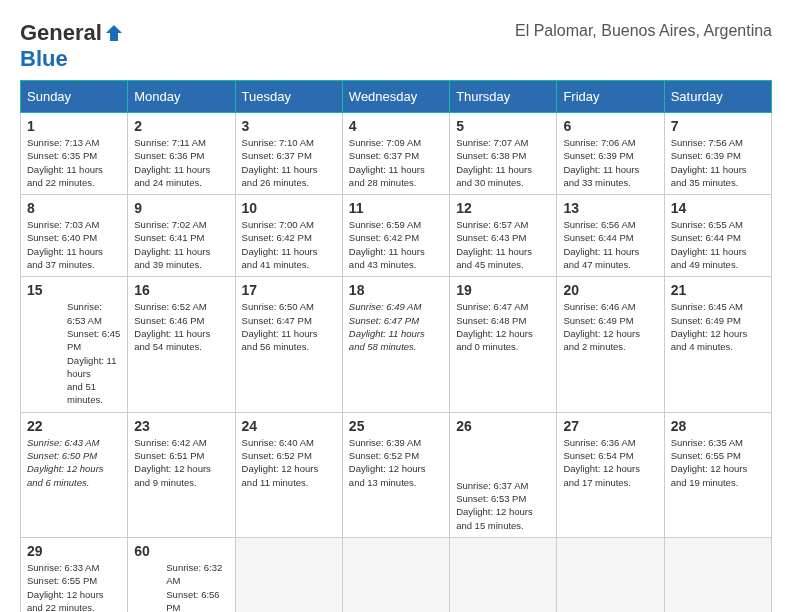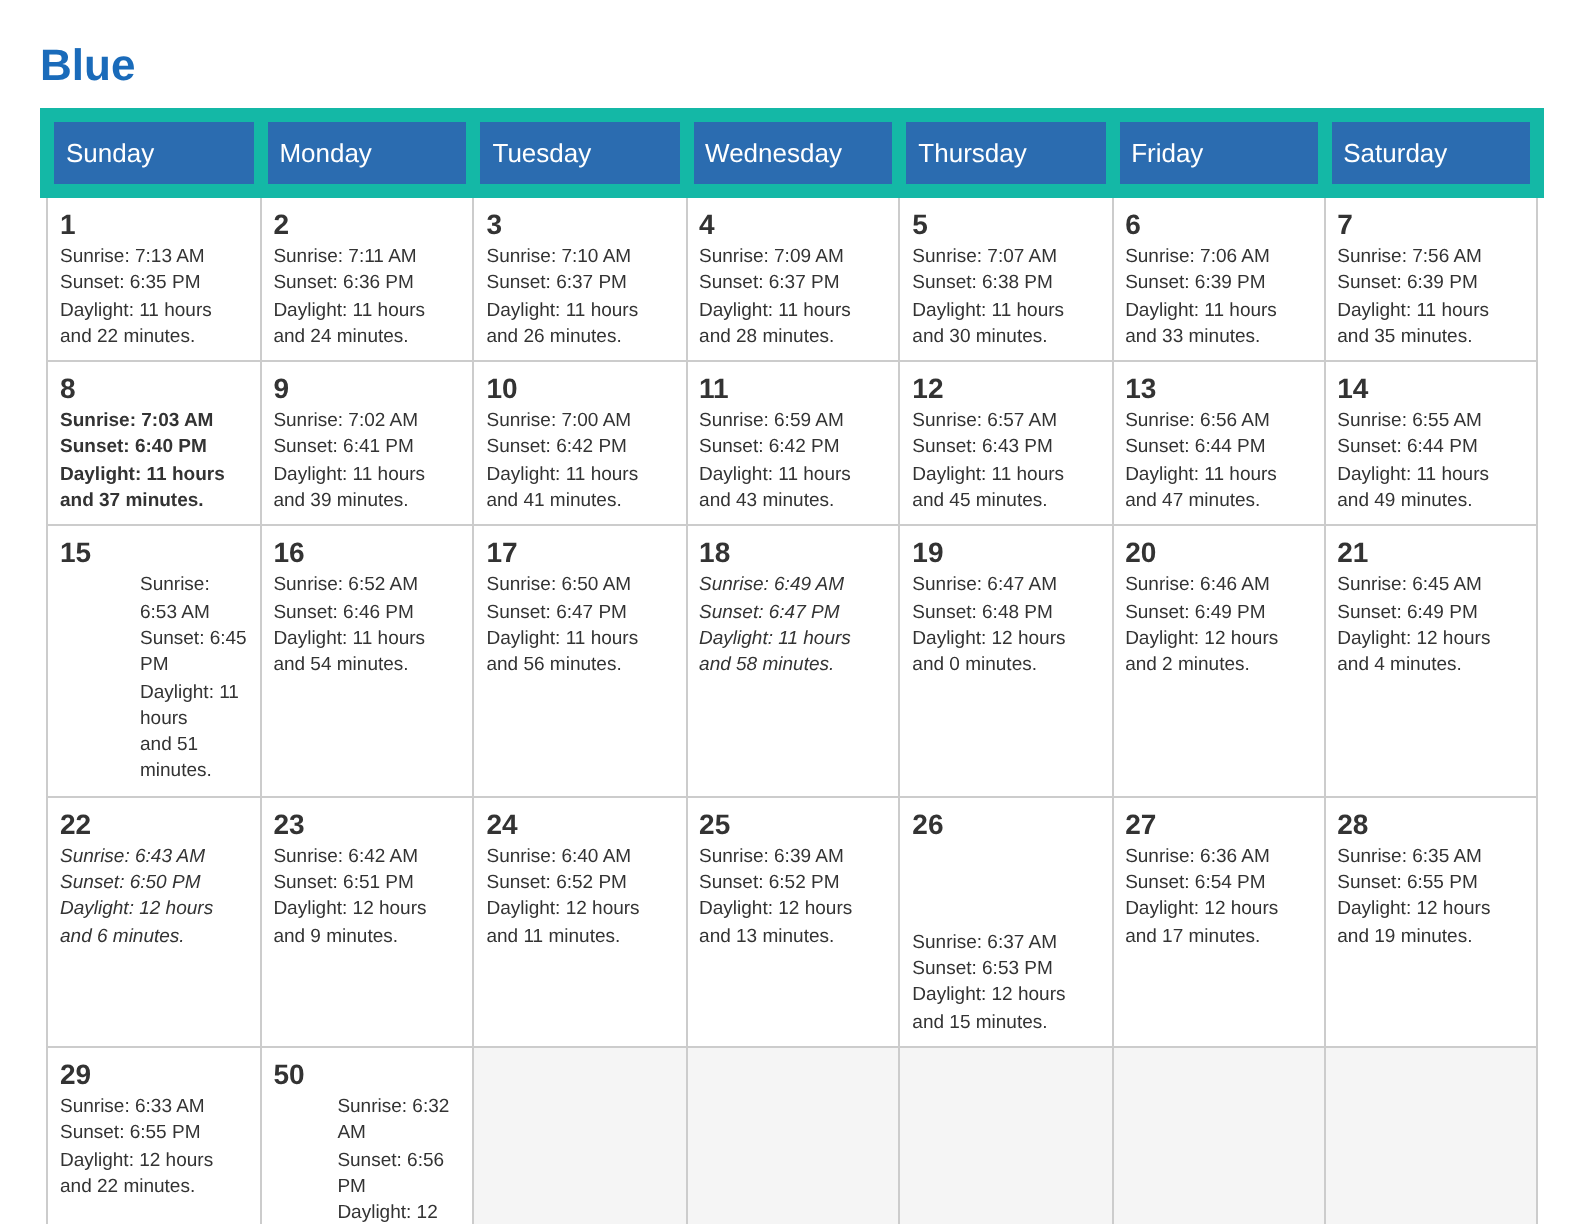--- a/index.html
+++ b/index.html
@@ -58,21 +58,21 @@
       border-collapse: collapse;
       font-size: 10.5px;
     }
     .calendar th {
       background: #2b6cb0;
       color: #fff;
       padding: 8px 6px;
       text-align: left;
       font-size: 13px;
       font-weight: normal;
-      border: 7px solid #14b8a6;
+      border: 1px solid #14b8a6;
     }
     .calendar td {
       border: 1px solid #ccc;
       vertical-align: top;
       padding: 5px 6px;
       height: 80px;
       width: 107px;
     }
     .calendar td.empty {
       background: #f5f5f5;
@@ -88,23 +88,30 @@
       font-size: 9.5px;
       color: #333;
       line-height: 1.4;
     }
   </style>
 </head>
 <body>
 
 <div class="header">
   <div class="logo">
+    <div class="logo-text">
+      <span class="logo-general">General</span>
+      <svg class="logo-icon" viewBox="0 0 20 20">
+        <polygon points="10,2 18,10 14,10 14,18 6,18 6,10 2,10" fill="#1a6bba"></polygon>
+      </svg>
+    </div>
     <span class="logo-blue">Blue</span>
   </div>
   <div class="title-block">
+    <div class="subtitle">El Palomar, Buenos Aires, Argentina</div>
   </div>
 </div>
 
 <table class="calendar">
   <thead>
     <tr>
     <th>Sunday</th>
         <th>Monday</th>
         <th>Tuesday</th>
         <th>Wednesday</th>
@@ -161,21 +168,21 @@
           <span class="day-num">7</span>
           <div class="day-info" style="white-space: pre-line;">Sunrise: 7:56 AM
 Sunset: 6:39 PM
 Daylight: 11 hours
 and 35 minutes.</div>
         </td>
       </tr>
       <tr>
         <td>
           <span class="day-num">8</span>
-          <div class="day-info" style="white-space: pre-line; font-weight: bold;">Sunrise: 7:03 AM
+          <div class="day-info" style="white-space: pre-line;">Sunrise: 7:03 AM
 Sunset: 6:40 PM
 Daylight: 11 hours
 and 37 minutes.</div>
         </td>
         <td>
           <span class="day-num">9</span>
           <div class="day-info" style="white-space: pre-line;">Sunrise: 7:02 AM
 Sunset: 6:41 PM
 Daylight: 11 hours
 and 39 minutes.</div>
@@ -320,21 +327,21 @@
       </tr>
       <tr>
         <td>
           <span class="day-num">29</span>
           <div class="day-info" style="white-space: pre-line;">Sunrise: 6:33 AM
 Sunset: 6:55 PM
 Daylight: 12 hours
 and 22 minutes.</div>
         </td>
         <td>
-          <span class="day-num">50</span>
+          <span class="day-num">60</span>
           <div class="day-info" style="white-space: pre-line; margin-left: 32px;">Sunrise: 6:32 AM
 Sunset: 6:56 PM
 Daylight: 12 hours
 and 24 minutes.</div>
         </td>
         <td class="empty"></td>
         <td class="empty"></td>
         <td class="empty"></td>
         <td class="empty"></td>
         <td class="empty"></td>

